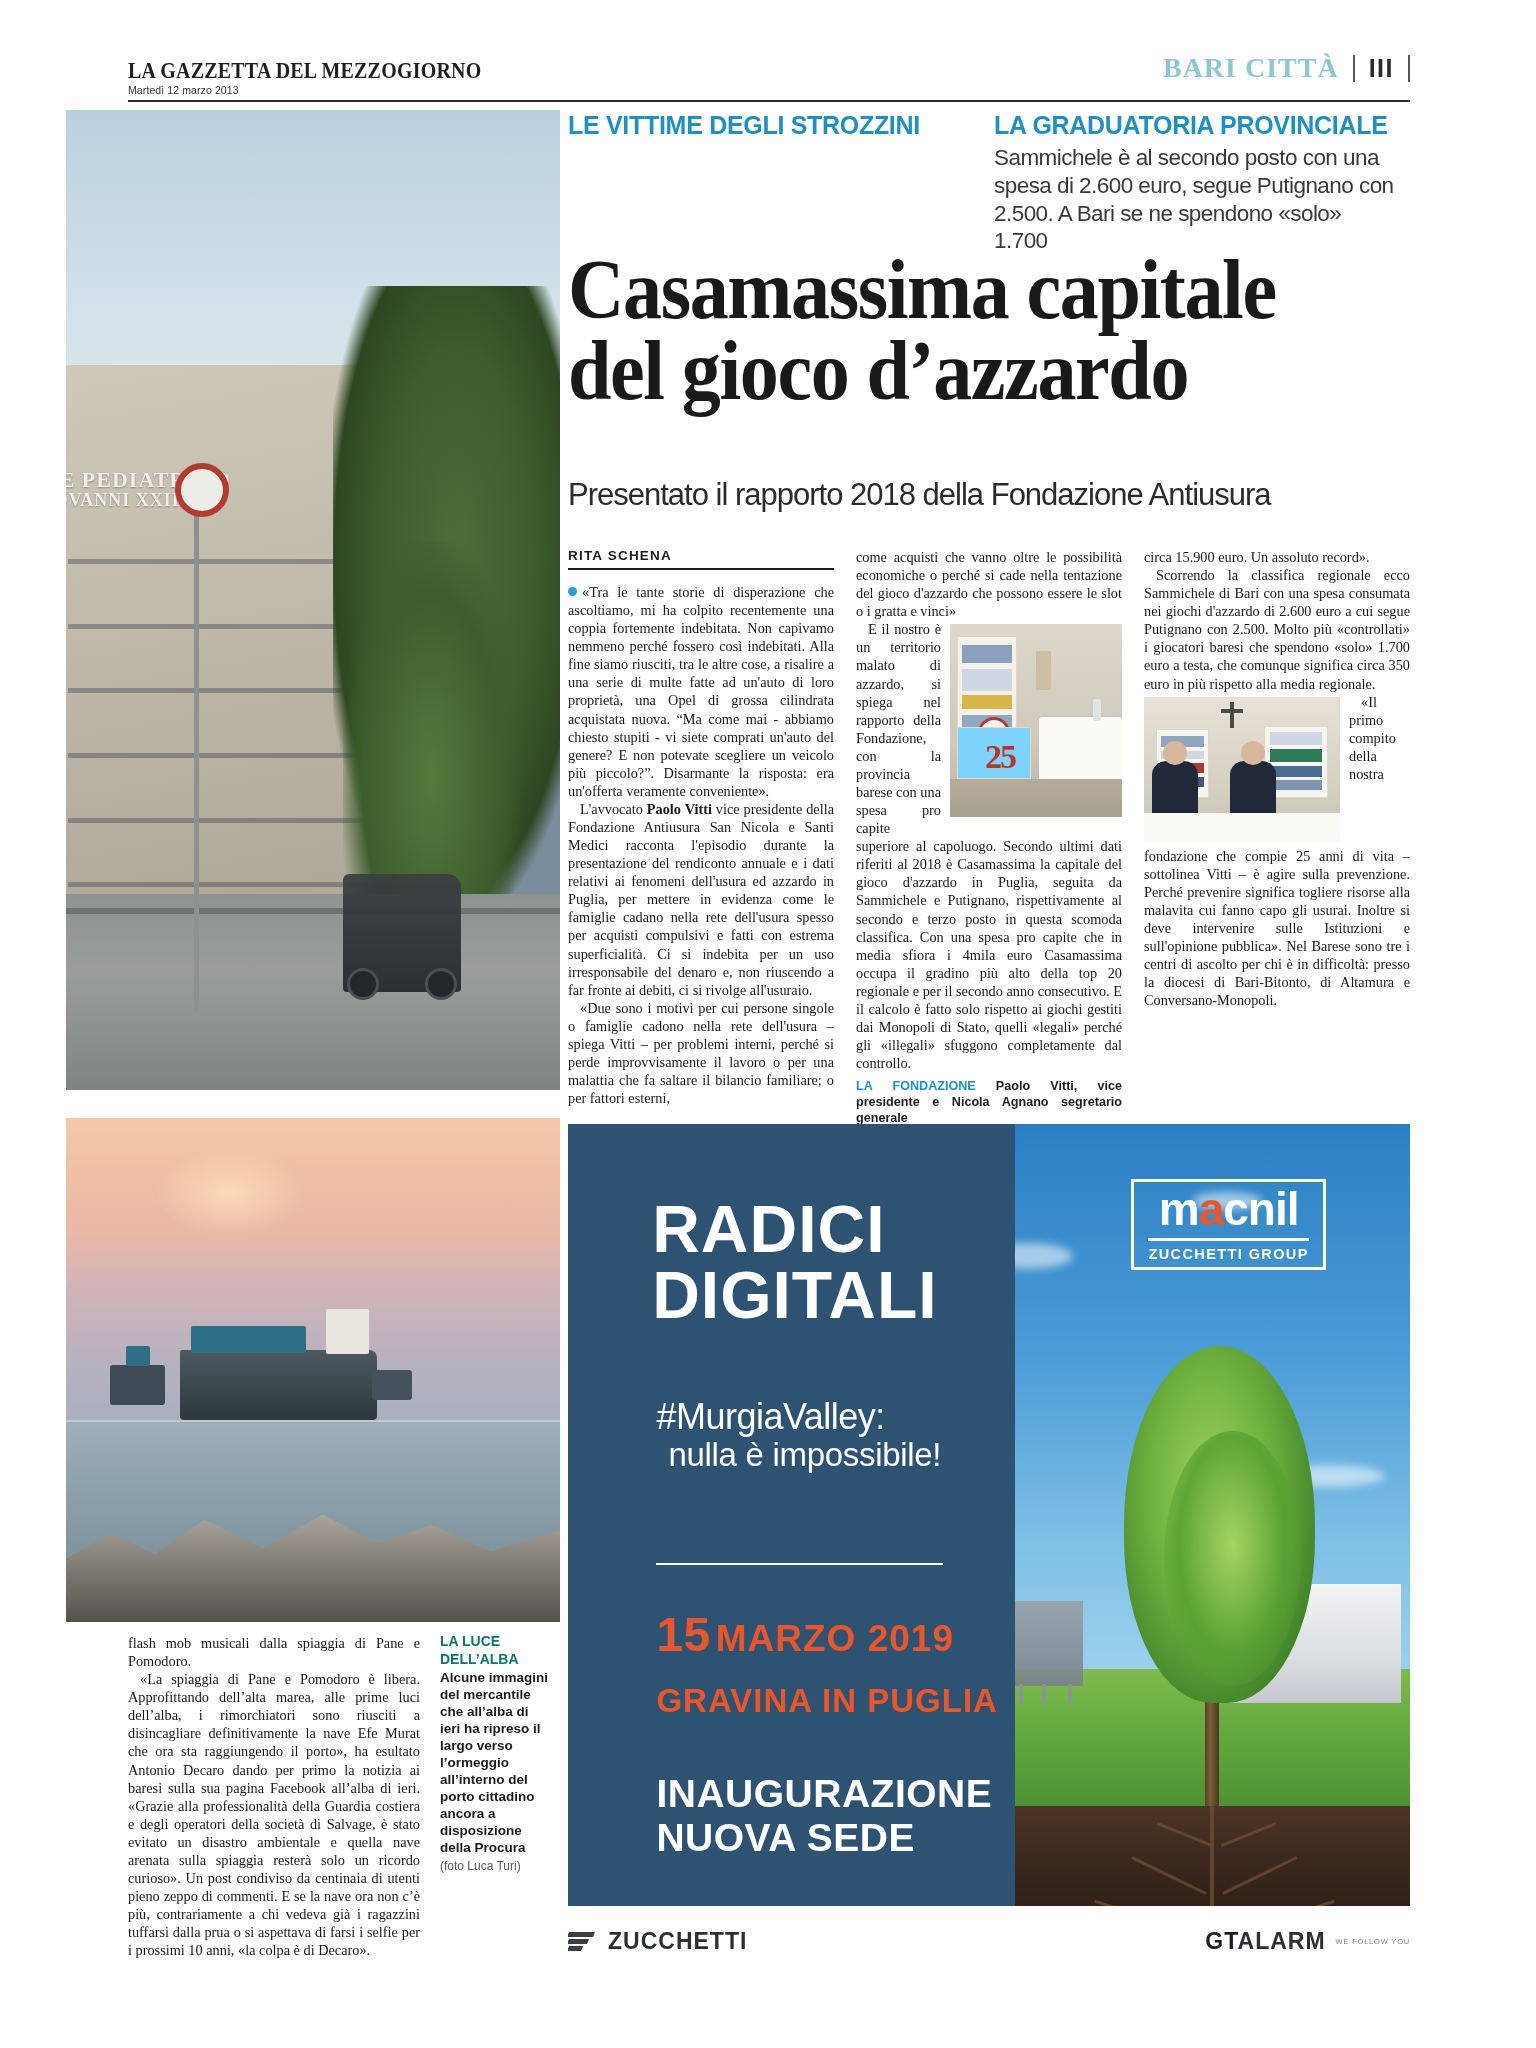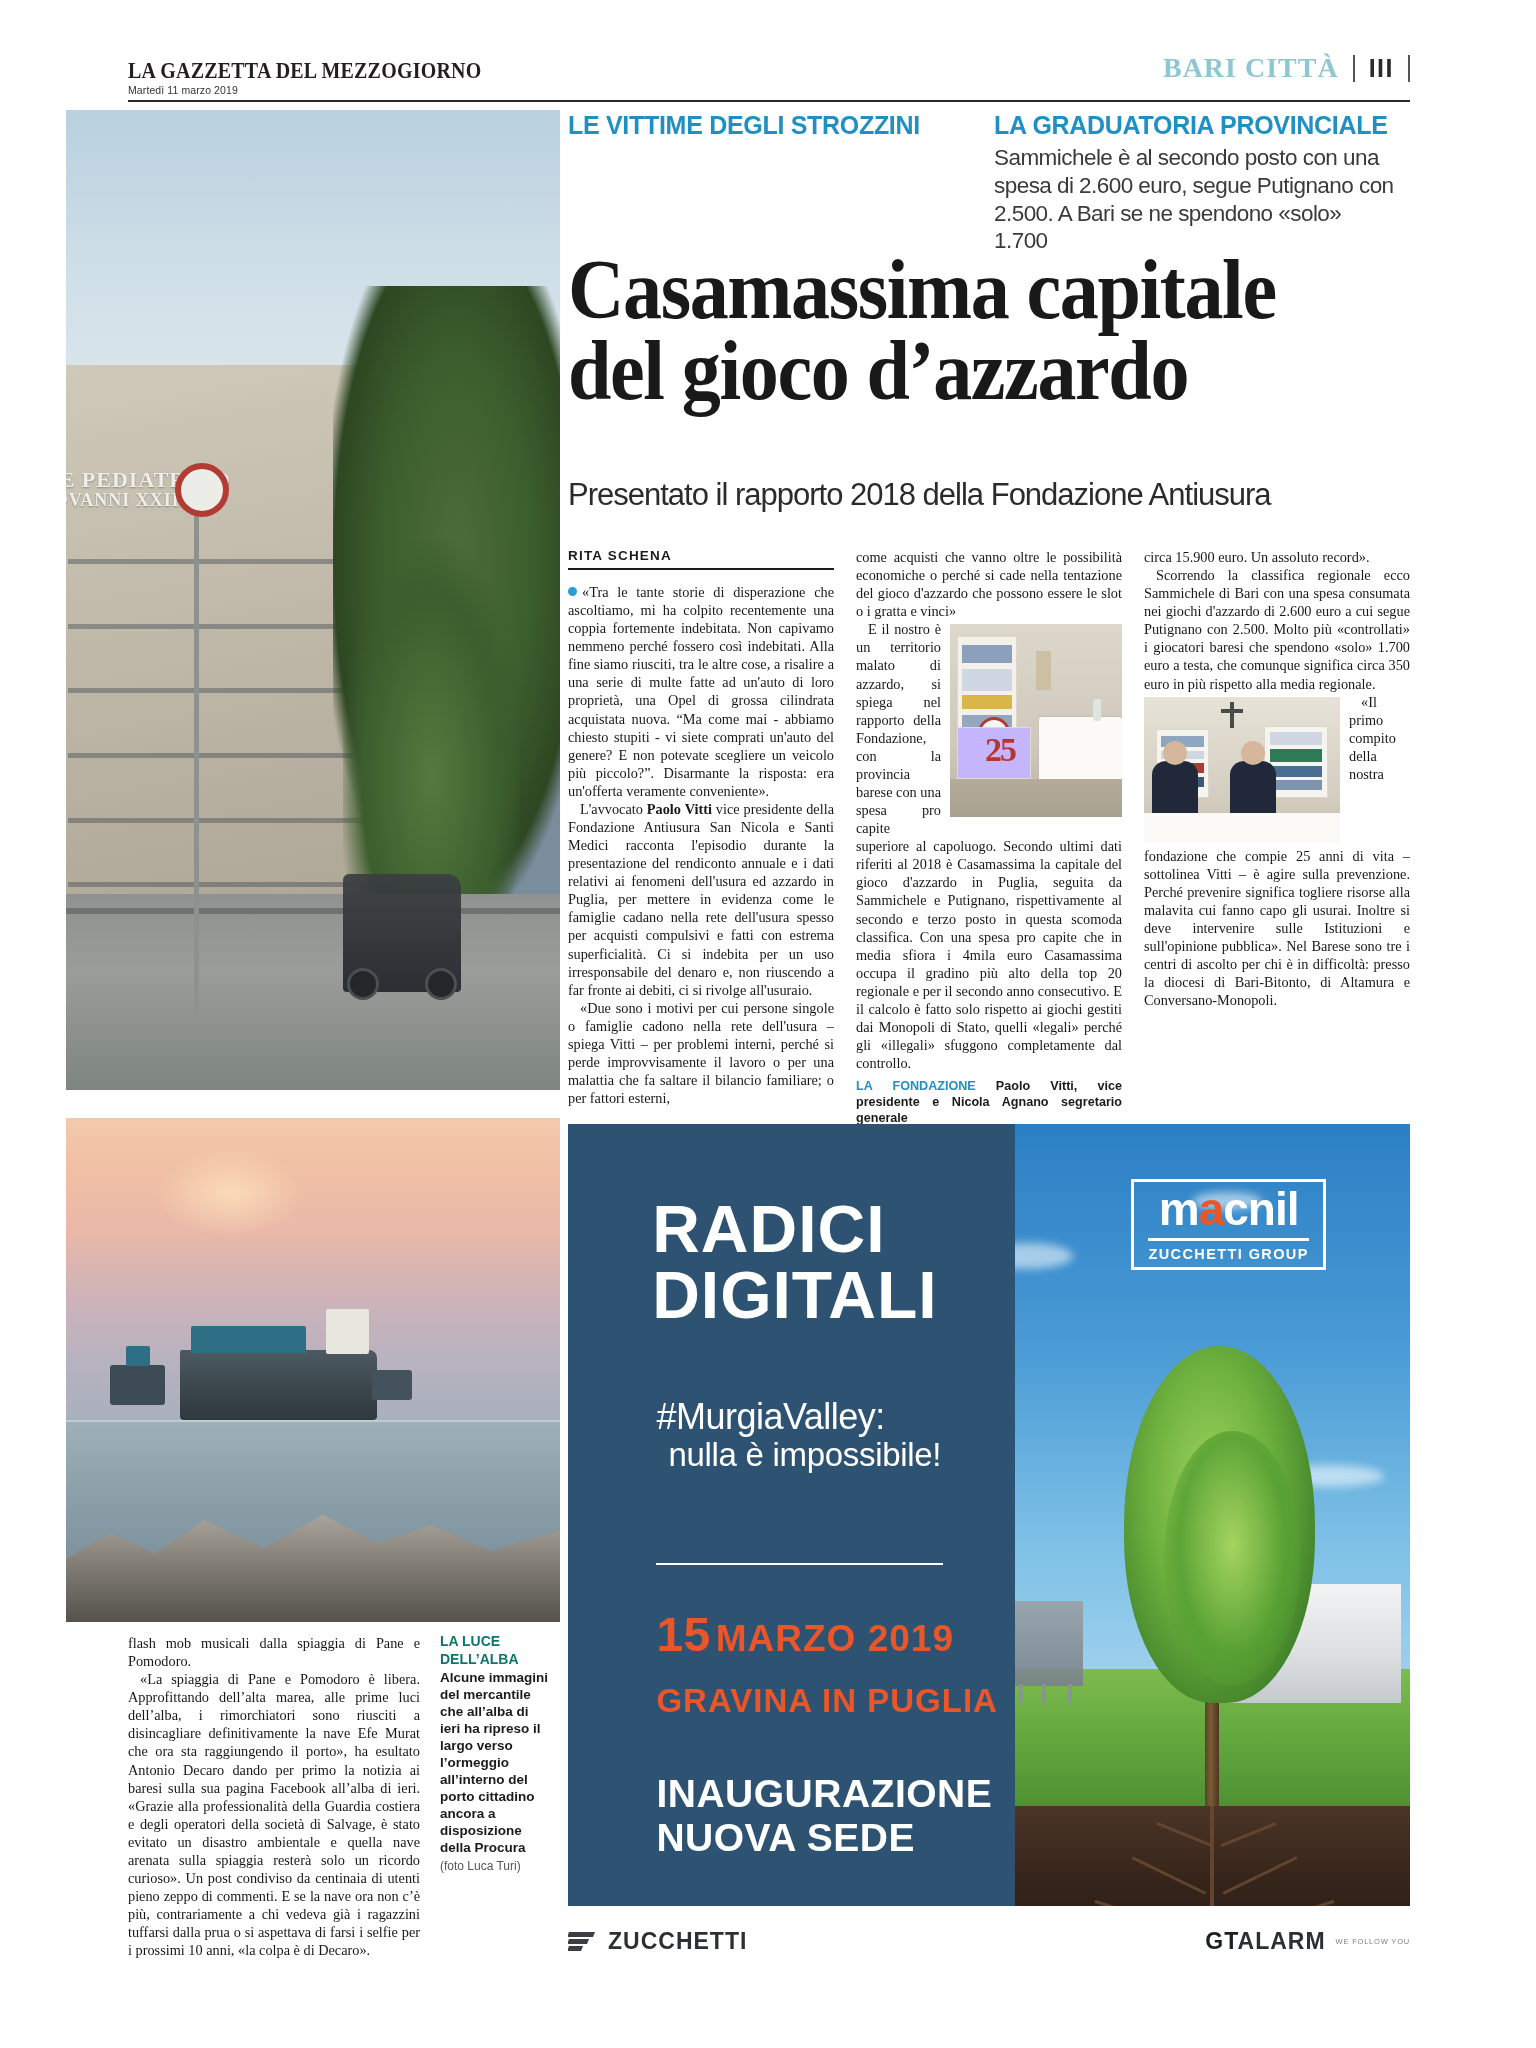--- a/index.html
+++ b/index.html
@@ -158,21 +158,21 @@
   .ip-poster i.p1{top:6%;height:13%;background:#8aa0bd;}
   .ip-poster i.p2{top:23%;height:16%;background:#cfd7e2;}
   .ip-poster i.p3{top:42%;height:10%;background:#d8b64a;}
   .ip-poster i.p4{top:56%;height:16%;background:#93a7bf;}
   .ip-poster i.p5{top:76%;height:14%;background:#7e93ae;}
   .ip-ring{position:absolute;left:16%;top:48%;width:26px;height:26px;border-radius:50%;border:3px solid #b03a34;background:#f7f5ef;}
   .ip-frame{position:absolute;left:50%;top:14%;width:9%;height:20%;background:#cdbfa4;border:2px solid #a99madd;}
   .ip-table{position:absolute;right:0;bottom:18%;width:48%;height:34%;background:#fbfaf7;border-radius:3px 3px 0 0;box-shadow:0 -1px 2px rgba(0,0,0,.08);}
   .ip-bottle{position:absolute;right:12%;bottom:50%;width:8px;height:22px;background:#dfe6e2;border-radius:2px;}
   .ip-floor{position:absolute;left:0;bottom:0;width:100%;height:20%;background:linear-gradient(180deg,#b5ab9a 0%,#a8a08f 100%);}
-  .ip-25{position:absolute;left:4%;bottom:20%;width:42%;height:26%;background:#c4b5fd;border:1px solid #e0dbd0;display:flex;align-items:flex-start;justify-content:center;}
+  .ip-25{position:absolute;left:4%;bottom:20%;width:42%;height:26%;background:#7dd3fc;border:1px solid #e0dbd0;display:flex;align-items:flex-end;justify-content:center;}
   .ip-25 span{font-family:"Liberation Serif",serif;font-weight:700;font-size:34px;color:#b8352c;letter-spacing:-2px;}
 
   .inline-photo2{
     float:left;width:196px;height:146px;margin:4px 9px 4px 0;
     overflow:hidden;position:relative;background:#cfcabd;
   }
   .i2-wall{position:absolute;inset:0;background:linear-gradient(180deg,#e7e2d7 0%,#d3cdc0 70%,#c2bbad 100%);}
   .i2-cross{position:absolute;left:44%;top:4%;width:4px;height:26px;background:#4a4a46;}
   .i2-cross:after{content:"";position:absolute;left:-9px;top:7px;width:22px;height:4px;background:#4a4a46;}
   .i2-bannerL{position:absolute;left:6%;top:22%;width:26%;height:46%;background:#f6f4ee;border:1px solid #ddd7cb;}
@@ -377,21 +377,21 @@
     color:#7b8086;letter-spacing:.8px;
   }
 </style>
 </head>
 <body>
 
 <div class="page">
 
   <div class="masthead">
     <div class="mast-title">LA GAZZETTA DEL MEZZOGIORNO</div>
-    <div class="mast-date">Martedì 11 marzo 2019</div>
+    <div class="mast-date">Martedì 12 marzo 2013</div>
     <div class="mast-right">
       <span class="mast-section">BARI CITTÀ</span>
       <span class="mast-bar"></span>
       <span class="mast-page">III</span>
       <span class="mast-bar"></span>
     </div>
   </div>
   <div class="mast-rule"></div>
 
   <div class="photo-hospital">

